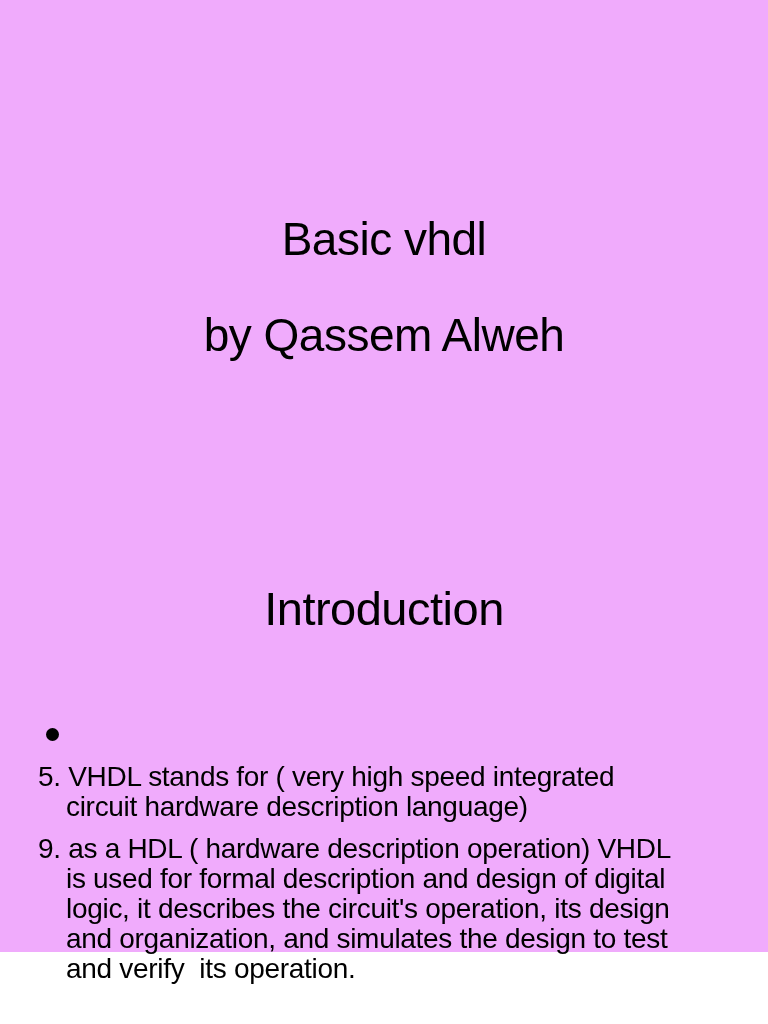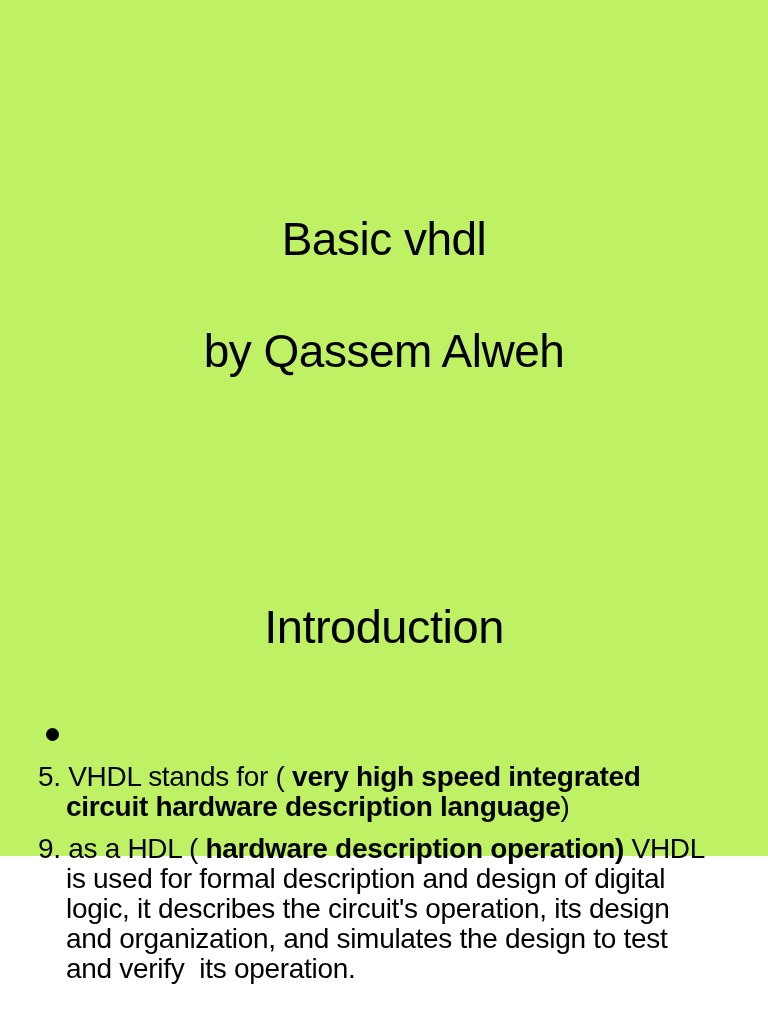--- a/index.html
+++ b/index.html
@@ -10,46 +10,46 @@
     width: 768px;
     height: 1024px;
     background: #ffffff;
     font-family: "Liberation Sans", sans-serif;
     color: #000000;
     overflow: hidden;
   }
   .page {
     position: relative;
     width: 768px;
-    height: 856px;
-    background: #bef264;
+    height: 952px;
+    background: #f0abfc;
   }
   .centered-title {
     position: absolute;
     left: 0;
     width: 768px;
     text-align: center;
     font-weight: 400;
     margin: 0;
     white-space: pre-wrap;
   }
   #slide-title {
     top: 214px;
     font-size: 46px;
     letter-spacing: -0.5px;
     line-height: 50px;
   }
   #slide-byline {
-    top: 326px;
+    top: 310px;
     font-size: 46px;
     letter-spacing: -0.5px;
     line-height: 50px;
   }
   #section-title {
-    top: 602px;
+    top: 584px;
     font-size: 47px;
     letter-spacing: -0.5px;
     line-height: 50px;
   }
   .bullet-line {
     position: absolute;
     left: 46px;
     top: 713px;
     width: 690px;
     padding-left: 28px;
@@ -77,21 +77,21 @@
     box-sizing: border-box;
     margin: 0;
     font-size: 28px;
     line-height: 30px;
     letter-spacing: -0.3px;
     white-space: pre-wrap;
     font-weight: 400;
   }
   #para-1 { top: 762px; }
   #para-2 { top: 834px; }
-  .para b { font-weight: 700; }
+  .para b { font-weight: 400; }
 </style>
 </head>
 <body>
 
 <div class="page">
 
   <h1 id="slide-title" class="centered-title">Basic vhdl</h1>
 
   <h2 id="slide-byline" class="centered-title">by Qassem Alweh</h2>
 

